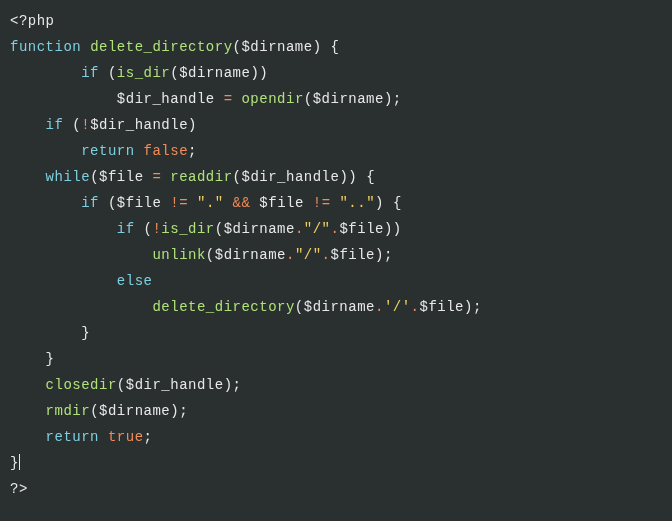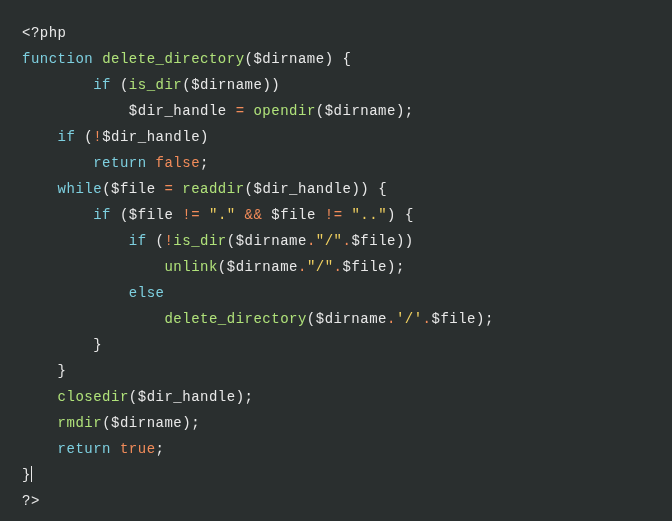--- a/index.html
+++ b/index.html
@@ -4,21 +4,21 @@
 <style>
   html, body {
     margin: 0;
     padding: 0;
     width: 672px;
     height: 521px;
     background: #2a2f2f;
     overflow: hidden;
   }
   pre.code {
-    margin: 12px;
+    margin: 0;
     padding: 8px 10px;
     font-family: "Consolas", "Courier New", monospace;
     font-size: 14px;
     line-height: 26px;
     letter-spacing: 0.5px;
     color: #e8e8e8;
     white-space: pre;
   }
   .kw   { color: #7ed0e0; }   
   .fn   { color: #b0e27a; }   

